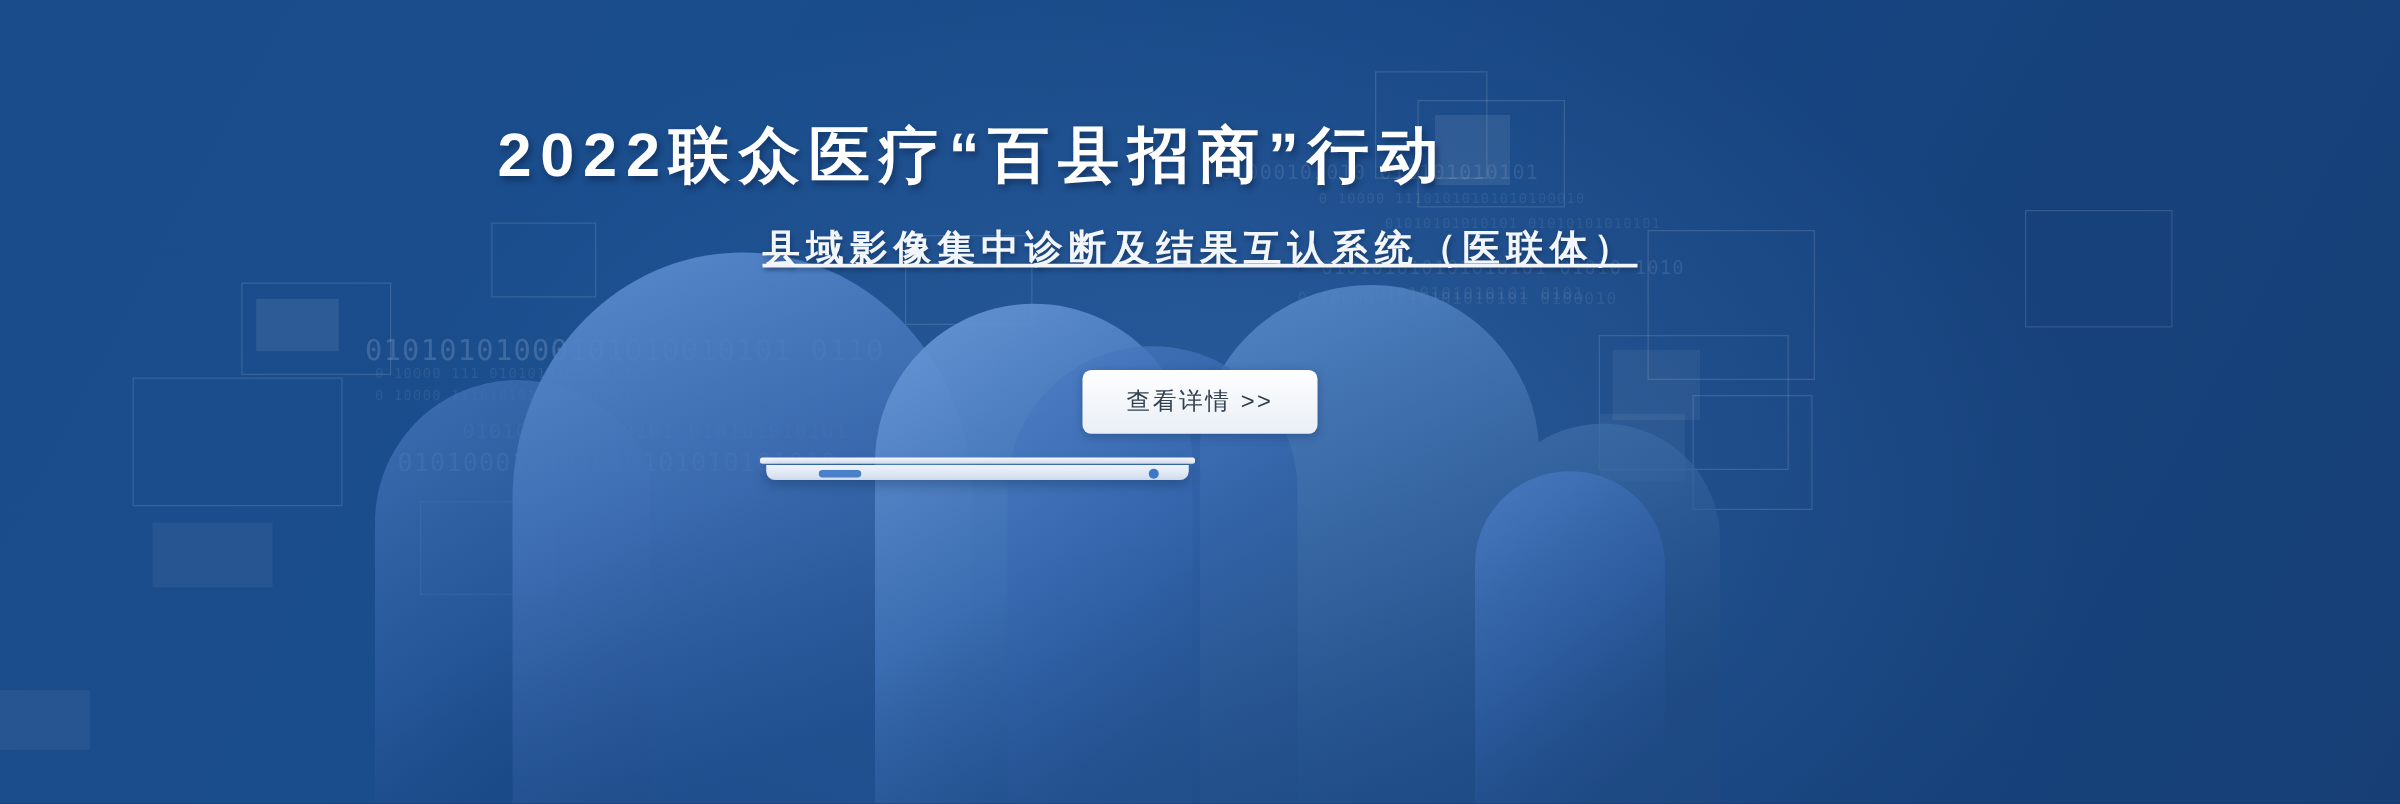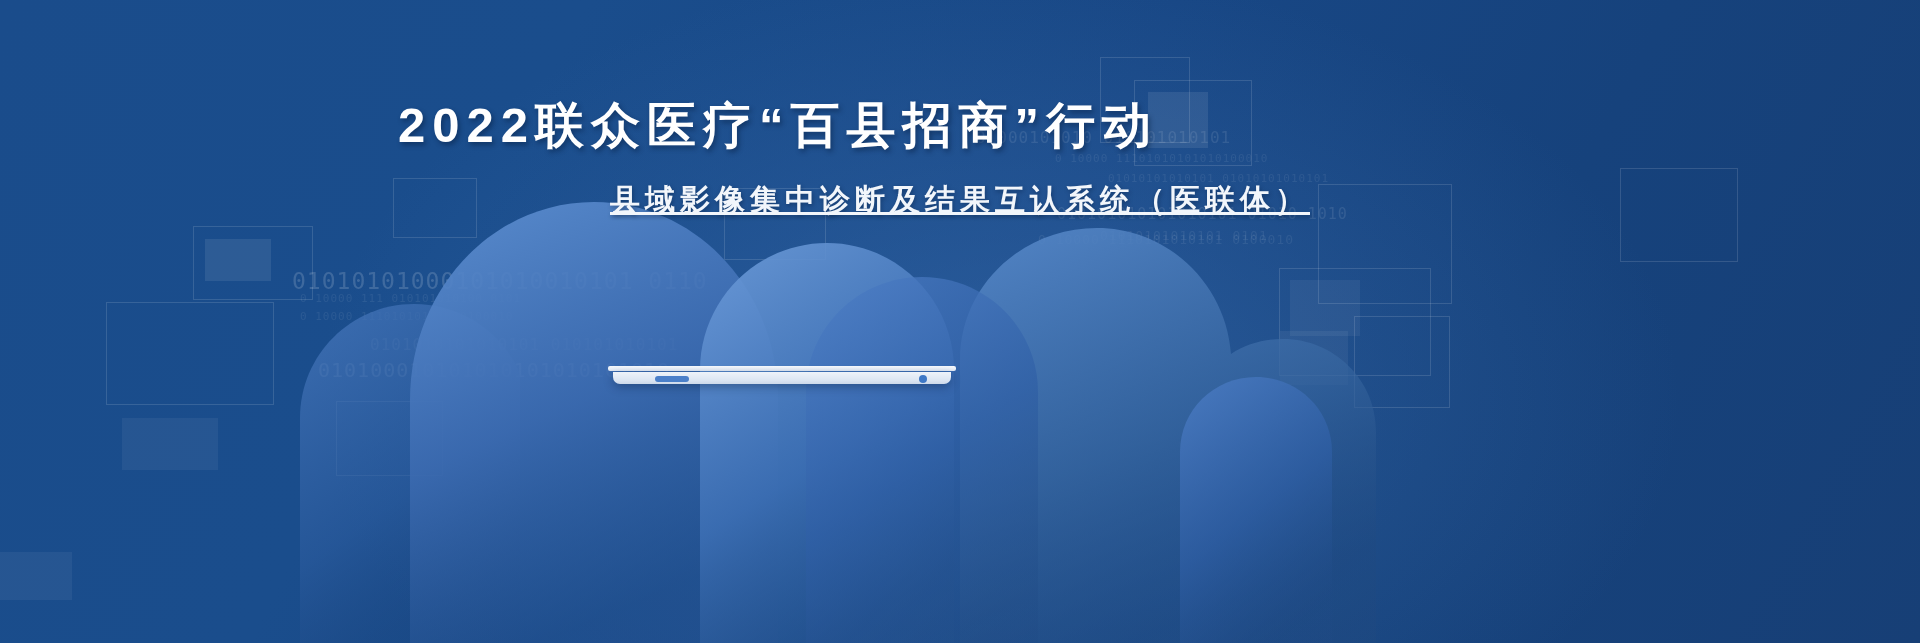--- a/index.html
+++ b/index.html
@@ -252,20 +252,23 @@
 
     <path d="M 1180 643 L 1180 452 C 1180 410 1214 377 1256 377 C 1298 377 1332 410 1332 452
              L 1332 643 Z" fill="url(#gCloudFront)"></path>
   </svg>
 
   <div id="headline-block">
     <h1 id="page-title">2022联众医疗“百县招商”行动</h1>
     <h2 id="page-subtitle">县域影像集中诊断及结果互认系统（医联体）</h2>
   </div>
 
+  <div id="cta-wrap">
+    <button id="cta-button">查看详情 &gt;&gt;</button>
+  </div>
 
   <div id="device-base">
     <div id="device-lid"></div>
     <div id="device-body">
       <div id="device-touchpad"></div>
       <div id="device-indicator"></div>
     </div>
   </div>
 
 </div>

